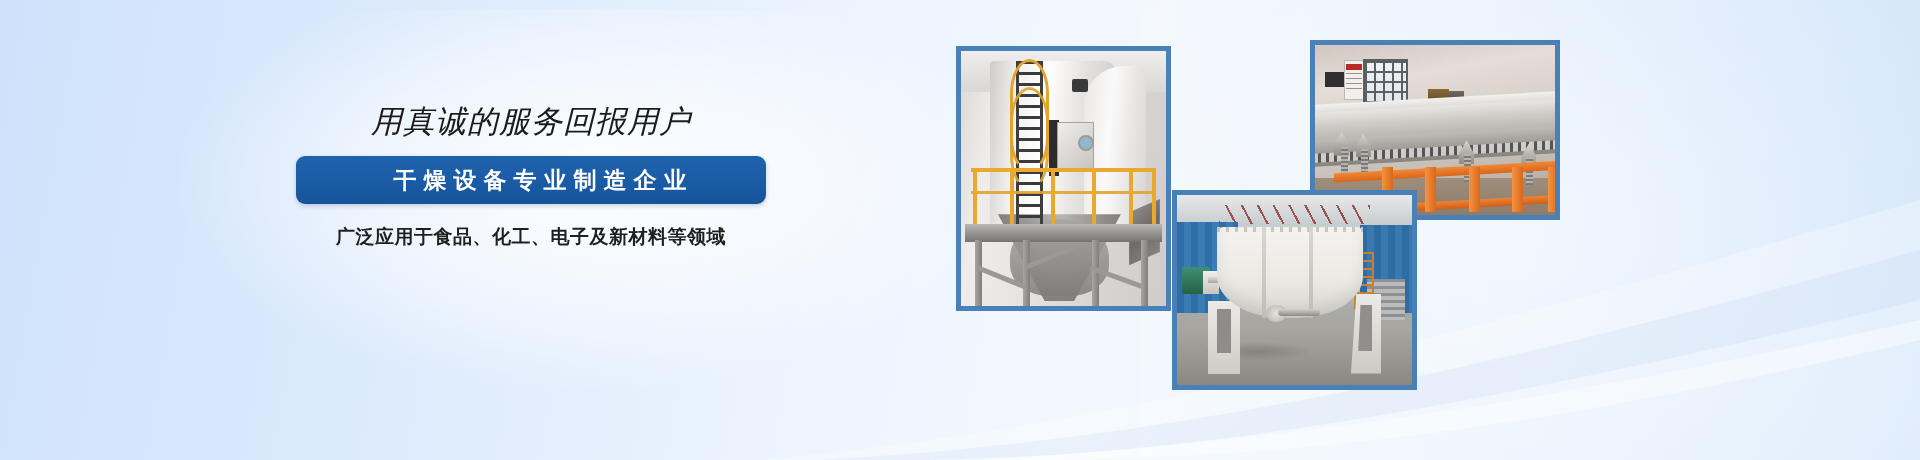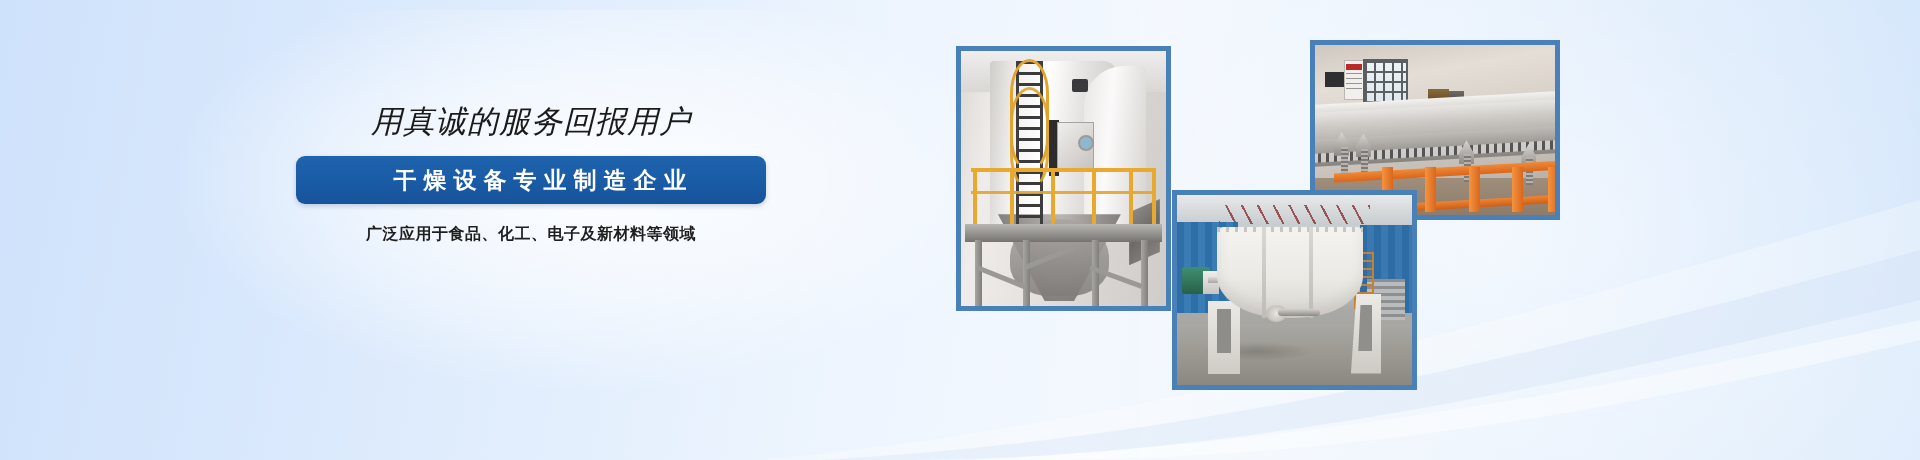--- a/index.html
+++ b/index.html
@@ -87,21 +87,21 @@
     letter-spacing: 7px;
     text-indent: 7px;
     box-shadow: 0 2px 5px rgba(20,60,110,0.22);
     white-space: nowrap;
     overflow: hidden;
     padding-left: 18px;
   }
   .subline {
     margin-top: 20px;
     text-align: center;
-    font-size: 16px;
+    font-size: 19px;
     font-weight: 700;
     color: #1f1f1f;
     letter-spacing: 0.5px;
     white-space: nowrap;
     font-family: Liberation Serif, serif;
   }
 
   
   .photo {
     position: absolute;

